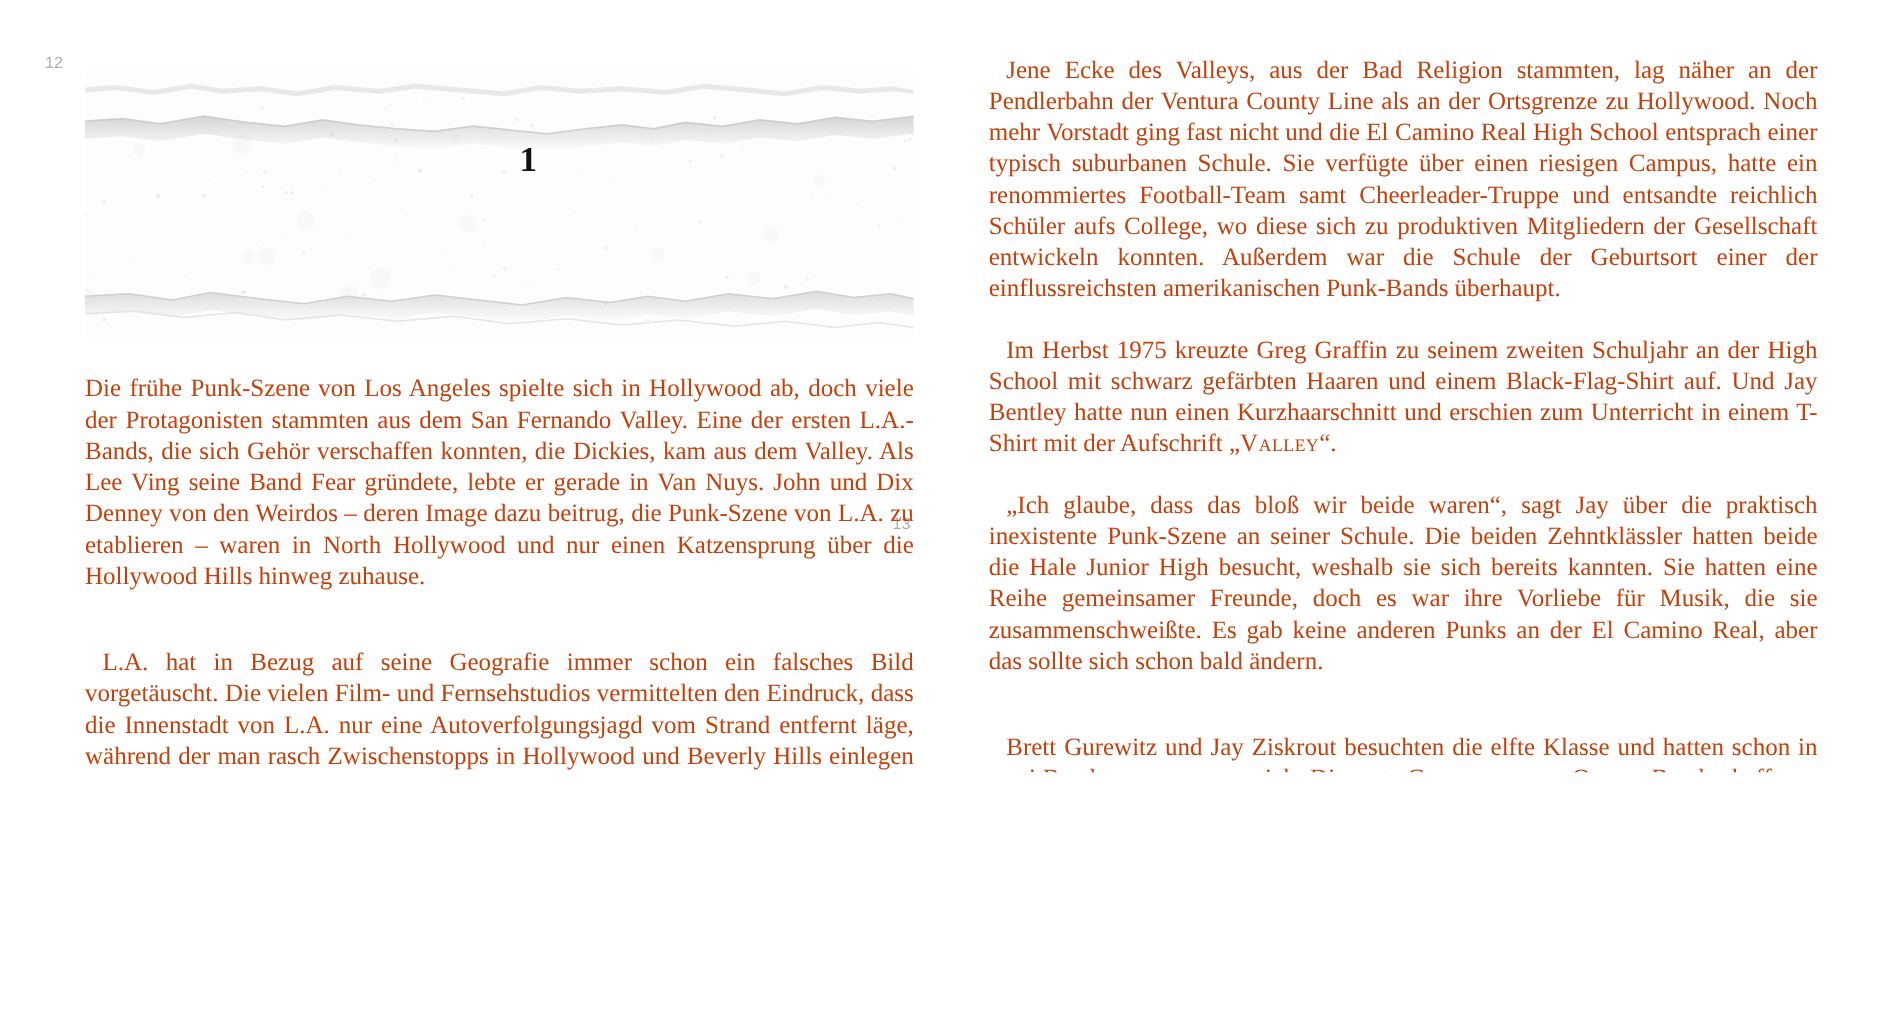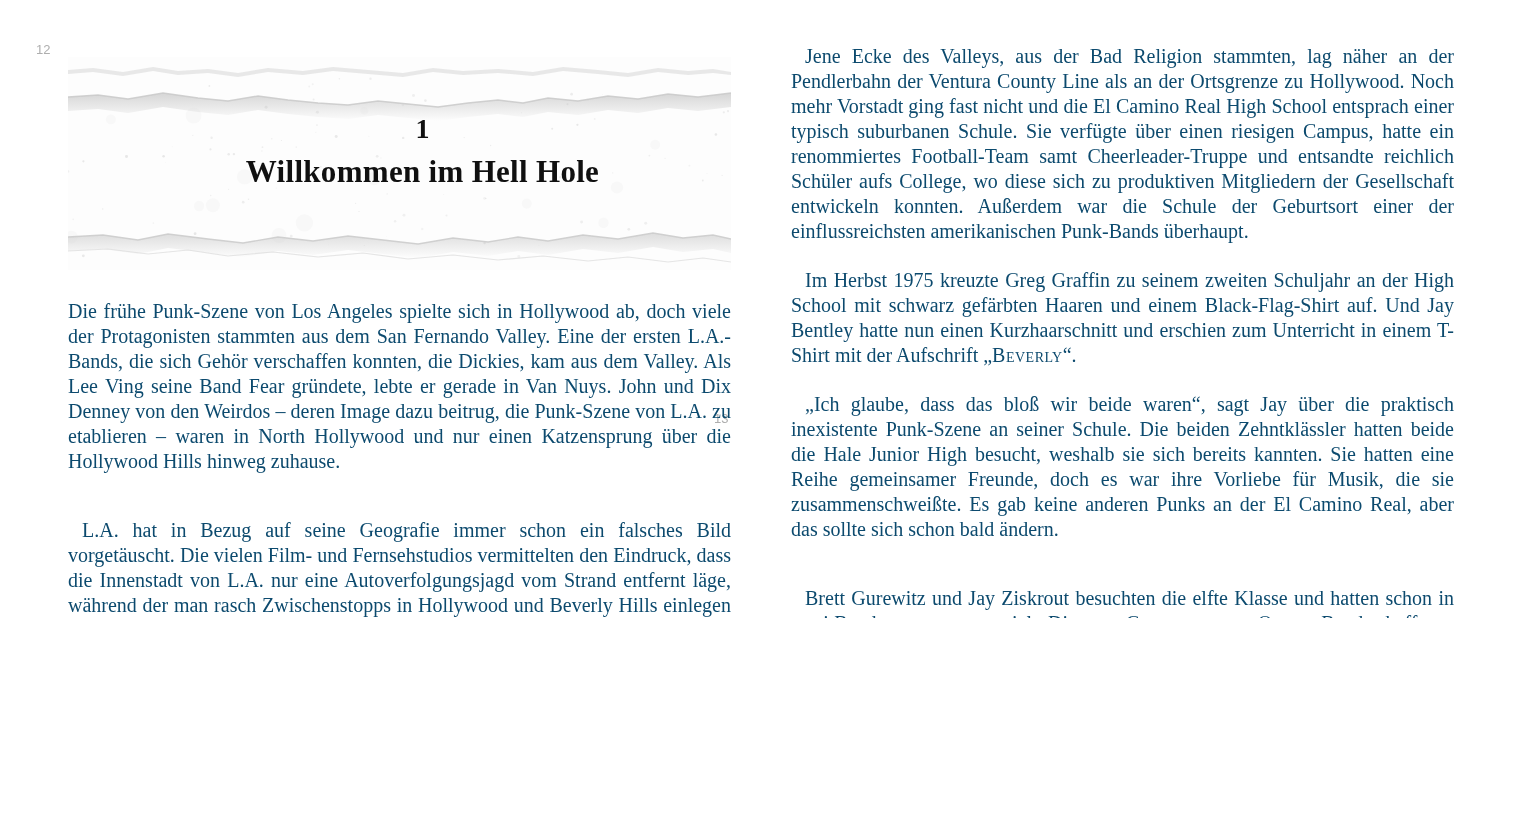--- a/index.html
+++ b/index.html
@@ -68,21 +68,21 @@
     letter-spacing: 0.3px;
   }
 
   .paragraphs { margin-top: 29px; }
   .column.right .paragraphs { margin-top: 0; }
 
   p.body-para {
     margin: 0 0 24px 0;
     font-size: 20px;
     line-height: 25px;
-    color: #0c4a6e;
+    color: #c2410c;
     text-align: justify;
     hyphens: none;
   }
   p.body-para:last-child { margin-bottom: 0; margin-top: 44px; }
   p.body-para.indent { text-indent: 14px; }
   .smallcaps { font-variant: small-caps; letter-spacing: 0.5px; }
 </style>
 </head>
 <body>
 
@@ -218,32 +218,31 @@
             <circle cx="125.6" cy="58.6" r="7.91" fill="#d9d9d9" opacity="0.12"></circle>
             <circle cx="236.4" cy="165.9" r="8.63" fill="#d9d9d9" opacity="0.12"></circle>
             <circle cx="587.2" cy="87.7" r="4.98" fill="#d9d9d9" opacity="0.12"></circle>
             <circle cx="176.6" cy="119.8" r="7.66" fill="#d9d9d9" opacity="0.12"></circle>
             <circle cx="535.5" cy="165.8" r="5.21" fill="#d9d9d9" opacity="0.12"></circle>
             <circle cx="42.9" cy="62.4" r="4.97" fill="#d9d9d9" opacity="0.12"></circle>
           </g>
       </svg>
       <div class="chapter-heading-text">
         <div class="chapter-number">1</div>
-        <h1 class="chapter-title">Willkommen im Hell Hole</h1>
       </div>
     </header>
 
     <div class="paragraphs" id="left-paragraphs">
         <p class="body-para"><span>Die frühe Punk-Szene von Los Angeles spielte sich in Hollywood ab, doch viele der Protagonisten stammten aus dem San Fernando Valley. Eine der ersten L.A.-Bands, die sich Gehör verschaffen konnten, die Dickies, kam aus dem Valley. Als Lee Ving seine Band Fear gründete, lebte er gerade in Van Nuys. John und Dix Denney von den Weirdos – deren Image dazu beitrug, die Punk-Szene von L.A. zu etablieren – waren in North Hollywood und nur einen Katzensprung über die Hollywood Hills hinweg zuhause.</span></p>
         <p class="body-para indent"><span>L.A. hat in Bezug auf seine Geografie immer schon ein falsches Bild vorgetäuscht. Die vielen Film- und Fernsehstudios vermittelten den Eindruck, dass die Innenstadt von L.A. nur eine Autoverfolgungsjagd vom Strand entfernt läge, während der man rasch Zwischenstopps in Hollywood und Beverly Hills einlegen könnte. Doch die Realität gestaltete sich immer schon nuancierter. So wuchsen die Jungs von Black Flag etwa näher an Wellen und Sand auf als die Beach Boys. Auch wenn Frank Zappa 1982 in seinem Song „Valley Girl“ nahelegte, dass das Valley eine an Hollywood angrenzende Gemeinde sei, deren kultureller Mittelpunkt das Einkaufszentrum Sherman Oaks Galleria war, umfasst das Valley vielmehr eine Fläche von 650 Quadratkilometern und 1,77 Millionen Einwohnern.</span></p>
       </div>
   </section>
 
   <section class="column right">
     <div class="paragraphs" id="right-paragraphs">
         <p class="body-para indent"><span>Jene Ecke des Valleys, aus der Bad Religion stammten, lag näher an der Pendlerbahn der Ventura County Line als an der Ortsgrenze zu Hollywood. Noch mehr Vorstadt ging fast nicht und die El Camino Real High School entsprach einer typisch suburbanen Schule. Sie verfügte über einen riesigen Campus, hatte ein renommiertes Football-Team samt Cheerleader-Truppe und entsandte reichlich Schüler aufs College, wo diese sich zu produktiven Mitgliedern der Gesellschaft entwickeln konnten. Außerdem war die Schule der Geburtsort einer der einflussreichsten amerikanischen Punk-Bands überhaupt.</span></p>
-        <p class="body-para indent"><span>Im Herbst 1975 kreuzte Greg Graffin zu seinem zweiten Schuljahr an der High School mit schwarz gefärbten Haaren und einem Black-Flag-Shirt auf. Und Jay Bentley hatte nun einen Kurzhaarschnitt und erschien zum Unterricht in einem T-Shirt mit der Aufschrift „</span><span class="smallcaps">Beverly</span><span>“.</span></p>
+        <p class="body-para indent"><span>Im Herbst 1975 kreuzte Greg Graffin zu seinem zweiten Schuljahr an der High School mit schwarz gefärbten Haaren und einem Black-Flag-Shirt auf. Und Jay Bentley hatte nun einen Kurzhaarschnitt und erschien zum Unterricht in einem T-Shirt mit der Aufschrift „</span><span class="smallcaps">Valley</span><span>“.</span></p>
         <p class="body-para indent"><span>„Ich glaube, dass das bloß wir beide waren“, sagt Jay über die praktisch inexistente Punk-Szene an seiner Schule. Die beiden Zehntklässler hatten beide die Hale Junior High besucht, weshalb sie sich bereits kannten. Sie hatten eine Reihe gemeinsamer Freunde, doch es war ihre Vorliebe für Musik, die sie zusammenschweißte. Es gab keine anderen Punks an der El Camino Real, aber das sollte sich schon bald ändern.</span></p>
         <p class="body-para indent"><span>Brett Gurewitz und Jay Ziskrout besuchten die elfte Klasse und hatten schon in zwei Bands zusammengespielt. Die erste Gruppe namens Omega Band schaffte es nie über das elterliche Wohnzimmer der Ziskrouts hinaus. Ihr zweiter Versuch verlief ein wenig erfolgreicher: The Quarks waren eine an die Beatles angelehnte Band, angereichert mit einer Prise New Wave. Brett schrieb die Songs, spielte Gitarre und sang. Ziskrout saß hinterm Schlagzeug. Ihr einziger Gig fand bei einer nachmittäglichen Talentshow an der El Camino Real statt.</span></p>
       </div>
   </section>
 
 </div>
 
 </body></html>

